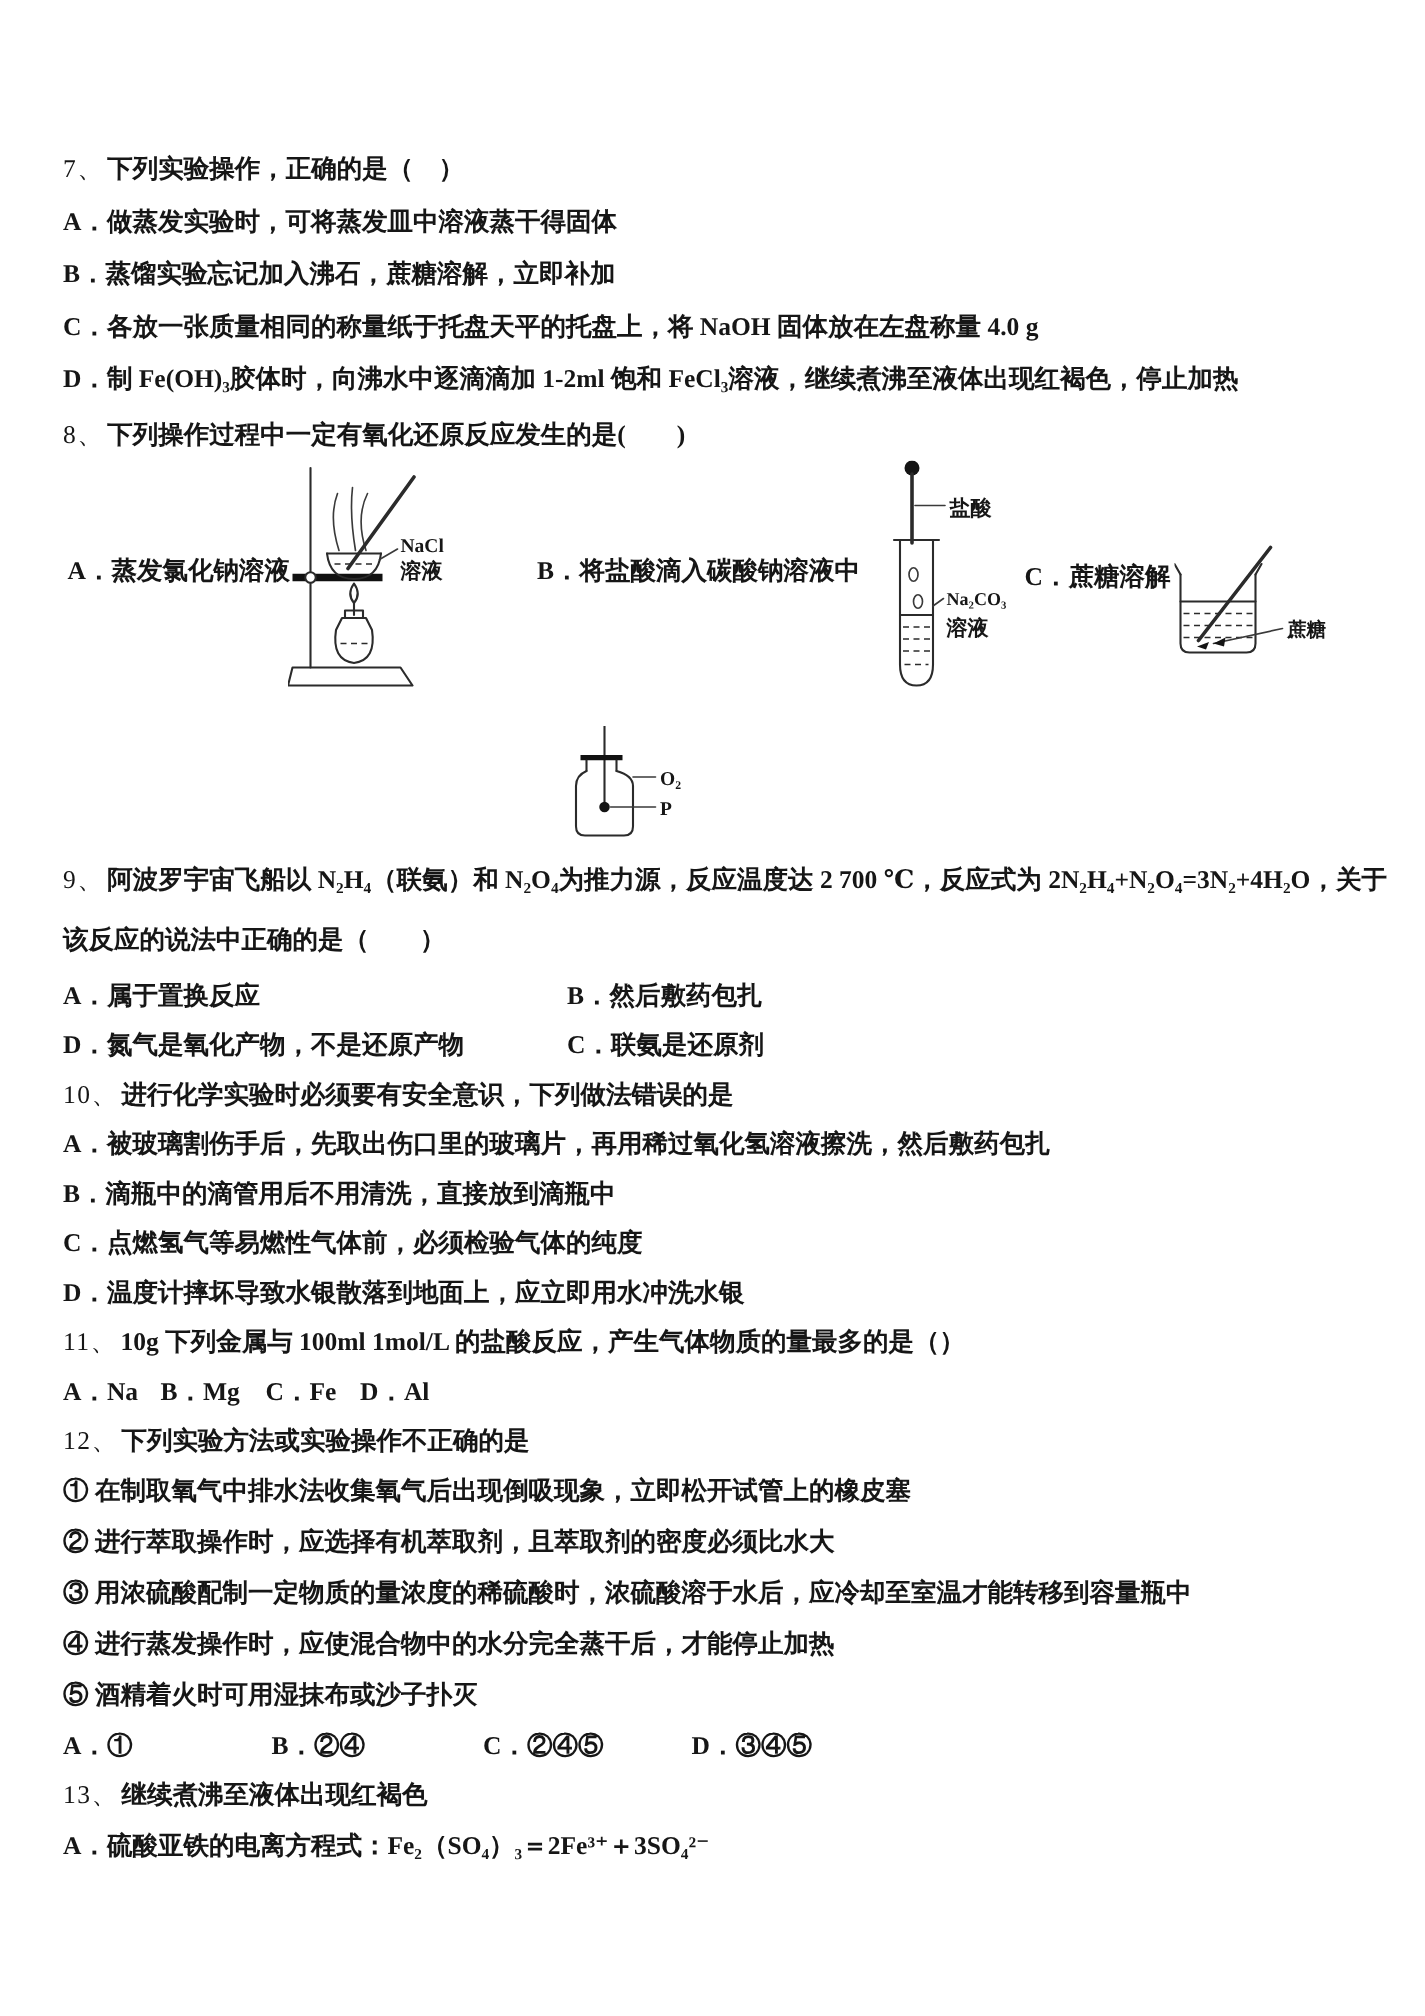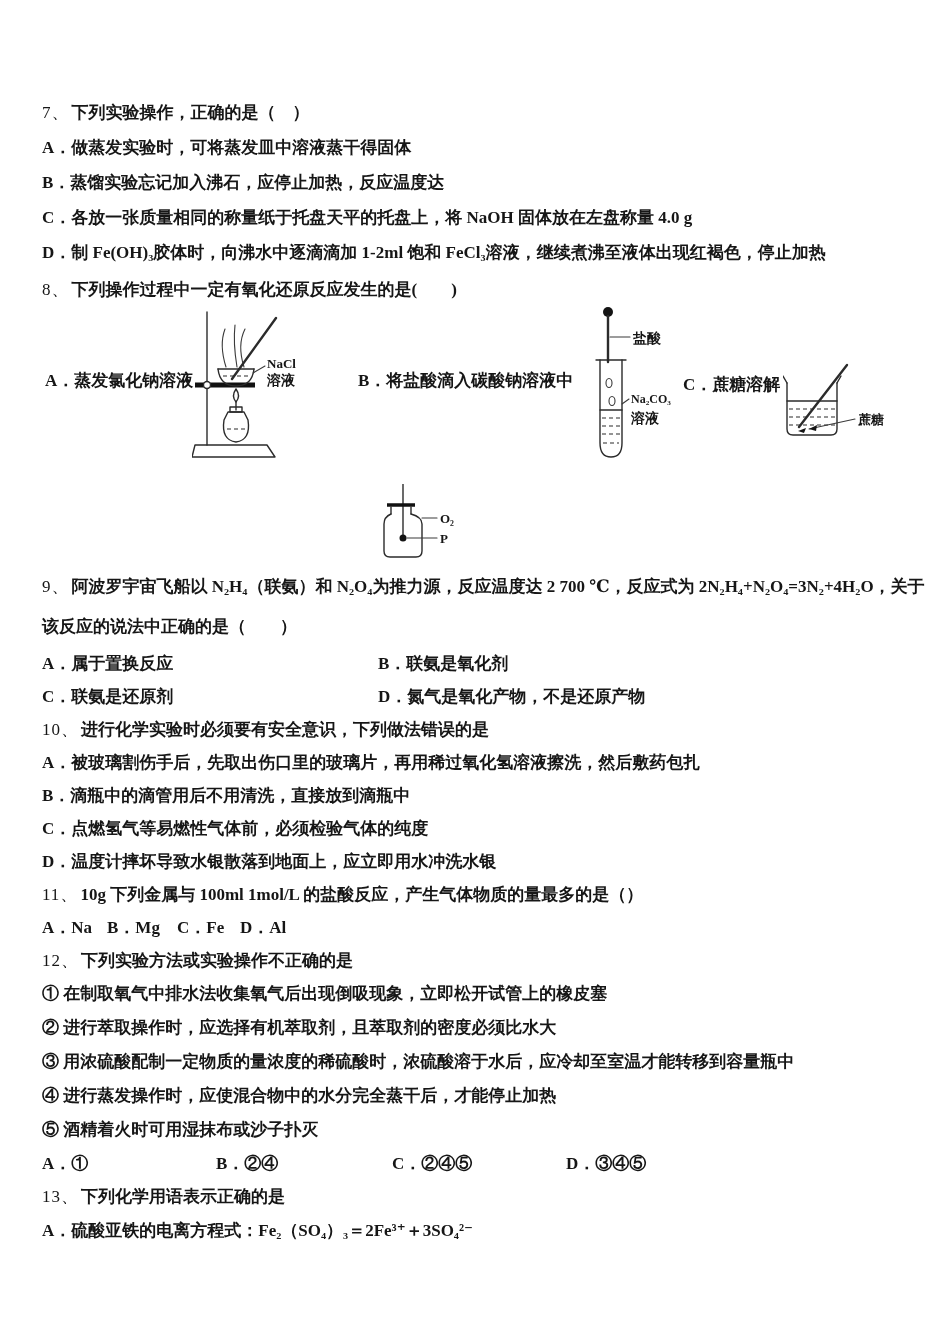--- a/index.html
+++ b/index.html
@@ -31,31 +31,31 @@
   .sk-thick{stroke:#111;stroke-width:5;fill:none;}
   .sk-rod{stroke:#2b2b2b;stroke-width:2.4;fill:none;stroke-linecap:round;}
   .fillb{fill:#141414;stroke:none;}
   .dash{stroke:#2b2b2b;stroke-width:1.1;fill:none;stroke-dasharray:4 3;}
   svg text{font-family:"Liberation Serif","DejaVu Serif",serif;fill:#161616;font-weight:700;}
 
   
   .q9-opts{display:grid;grid-template-columns:336px 1fr;line-height:33px;}
   .q11-opts span{display:inline-block;}
   .q11-opts .w1{width:65px;} .q11-opts .w2{width:70px;} .q11-opts .w3{width:63px;}
-  .q12-ans{display:grid;grid-template-columns:139px 141px 139px 1fr;line-height:33px;gap:35px;}
+  .q12-ans{display:grid;grid-template-columns:139px 141px 139px 1fr;line-height:33px;}
 </style>
 </head>
 <body>
 
 <div class="page">
   <div class="content">
 
     <p class="lh35 mt-top"><span class="qnum">7、</span><span>下列实验操作，正确的是（　）</span></p>
     <p class="lh35">A．做蒸发实验时，可将蒸发皿中溶液蒸干得固体</p>
-    <p class="lh35">B．蒸馏实验忘记加入沸石，应停止加热，反应温度达</p>
+    <p class="lh35">B．蒸馏实验忘记加入沸石，蔗糖溶解，立即补加</p>
     <p class="lh35">C．各放一张质量相同的称量纸于托盘天平的托盘上，将 NaOH 固体放在左盘称量 4.0 g</p>
     <p class="lh35">D．制 Fe(OH)₃胶体时，向沸水中逐滴滴加 1-2ml 饱和 FeCl₃溶液，继续煮沸至液体出现红褐色，停止加热</p>
 
     <p class="lh35 mt2"><span class="qnum">8、</span><span>下列操作过程中一定有氧化还原反应发生的是(　　)</span></p>
 
     <div class="fig-row">
       <p class="abs lh35" style="left:3px;top:56px;">A．蒸发氯化钠溶液</p>
 
       <svg class="abs" style="left:150px;top:0;" width="110" height="155" viewBox="0 0 110 155">
         <g>
@@ -147,23 +147,23 @@
         <text x="62" y="39" font-size="13">O₂</text>
         <line class="sk-thin" x1="29" y1="54" x2="59" y2="54"></line>
         <text x="62" y="59" font-size="13">P</text>
       </svg>
     </div>
 
     <p class="lh40"><span class="qnum">9、</span><span>阿波罗宇宙飞船以 N₂H₄（联氨）和 N₂O₄为推力源，反应温度达 2 700 ℃，反应式为 2N₂H₄+N₂O₄=3N₂+4H₂O，关于</span></p>
     <p class="lh40">该反应的说法中正确的是（　　）</p>
     <div class="q9-opts">
       <p>A．属于置换反应</p>
-      <p>B．联氨是氧化剂</p>
+      <p>B．然后敷药包扎</p>
+      <p>D．氮气是氧化产物，不是还原产物</p>
       <p>C．联氨是还原剂</p>
-      <p>D．氮气是氧化产物，不是还原产物</p>
     </div>
 
     <p class="lh33"><span class="qnum">10、</span><span>进行化学实验时必须要有安全意识，下列做法错误的是</span></p>
     <p class="lh33">A．被玻璃割伤手后，先取出伤口里的玻璃片，再用稀过氧化氢溶液擦洗，然后敷药包扎</p>
     <p class="lh33">B．滴瓶中的滴管用后不用清洗，直接放到滴瓶中</p>
     <p class="lh33">C．点燃氢气等易燃性气体前，必须检验气体的纯度</p>
     <p class="lh33">D．温度计摔坏导致水银散落到地面上，应立即用水冲洗水银</p>
 
     <p class="lh33"><span class="qnum">11、</span><span>10g 下列金属与 100ml 1mol/L 的盐酸反应，产生气体物质的量最多的是（）</span></p>
     <p class="lh33 q11-opts"><span class="w1">A．Na</span><span class="w2">B．Mg</span><span class="w3">C．Fe</span><span>D．Al</span></p>
@@ -174,17 +174,17 @@
     <p class="lh34">③ 用浓硫酸配制一定物质的量浓度的稀硫酸时，浓硫酸溶于水后，应冷却至室温才能转移到容量瓶中</p>
     <p class="lh34">④ 进行蒸发操作时，应使混合物中的水分完全蒸干后，才能停止加热</p>
     <p class="lh34">⑤ 酒精着火时可用湿抹布或沙子扑灭</p>
     <div class="q12-ans">
       <p>A．①</p>
       <p>B．②④</p>
       <p>C．②④⑤</p>
       <p>D．③④⑤</p>
     </div>
 
-    <p class="lh33"><span class="qnum">13、</span><span>下列化学用语表示正确的是</span></p>
+    <p class="lh33"><span class="qnum">13、</span><span>继续煮沸至液体出现红褐色</span></p>
     <p class="lh35">A．硫酸亚铁的电离方程式：Fe₂（SO₄）₃＝2Fe³⁺＋3SO₄²⁻</p>
 
   </div>
 </div>
 
 </body></html>

